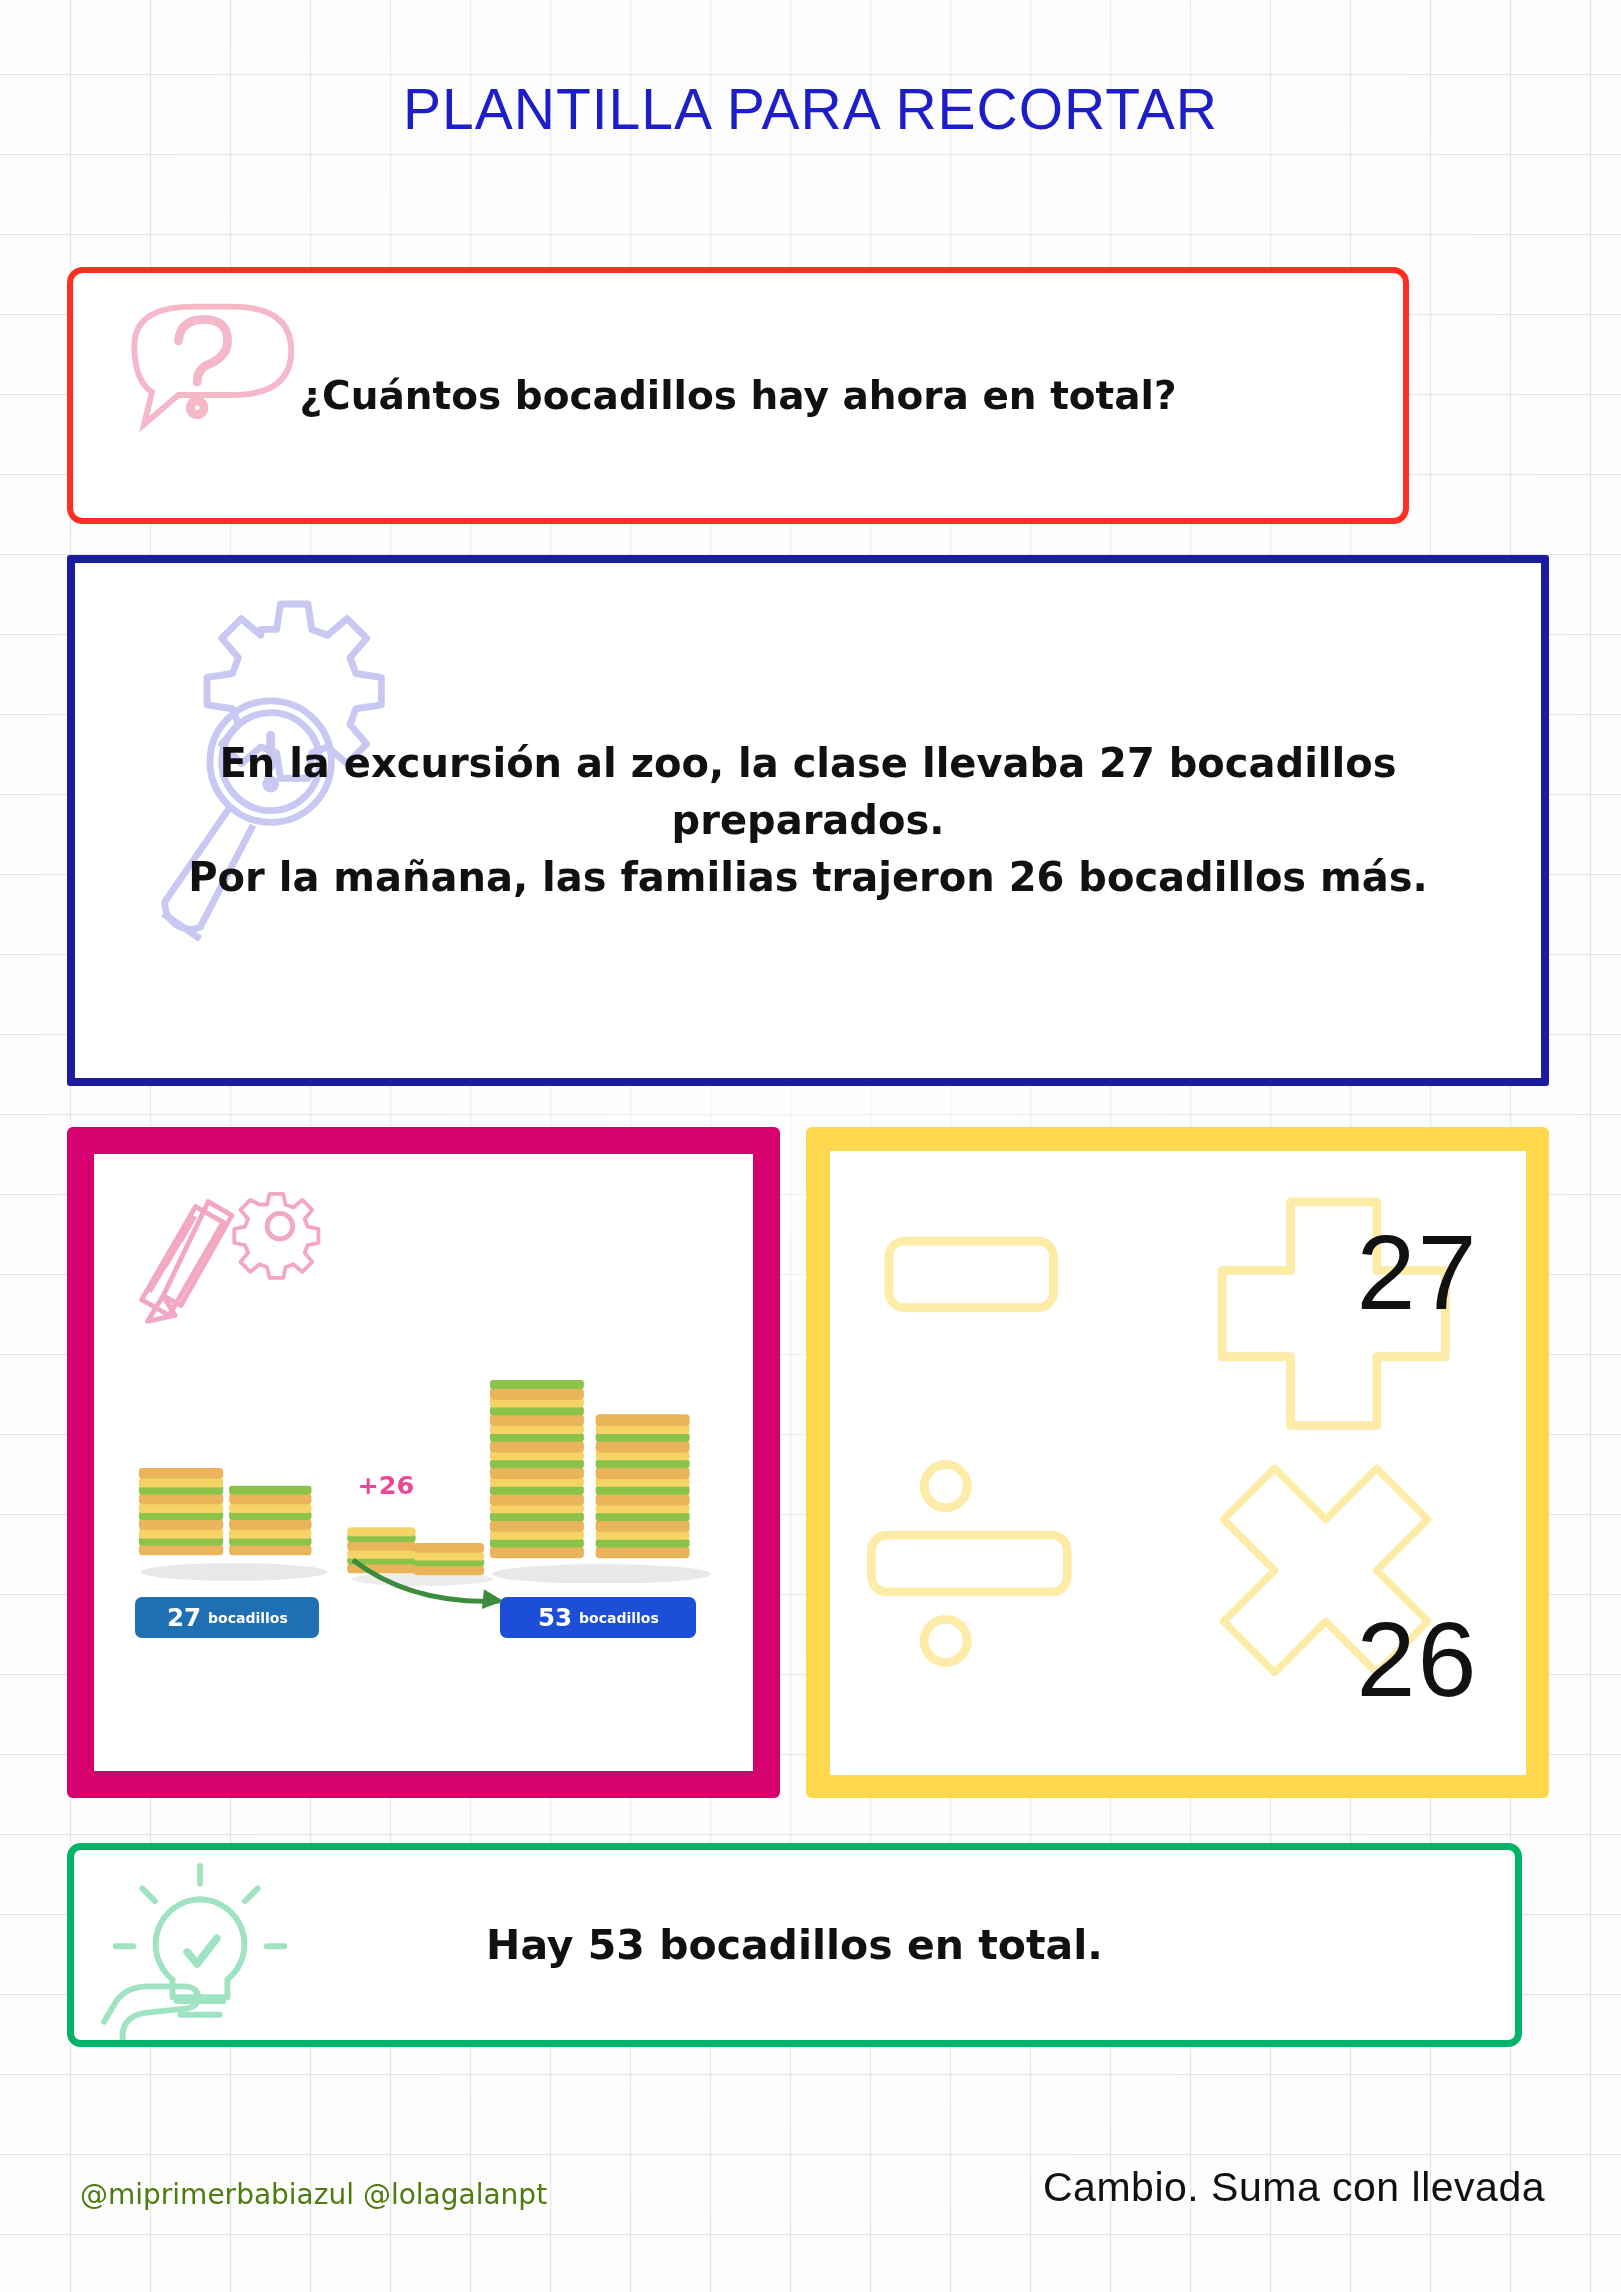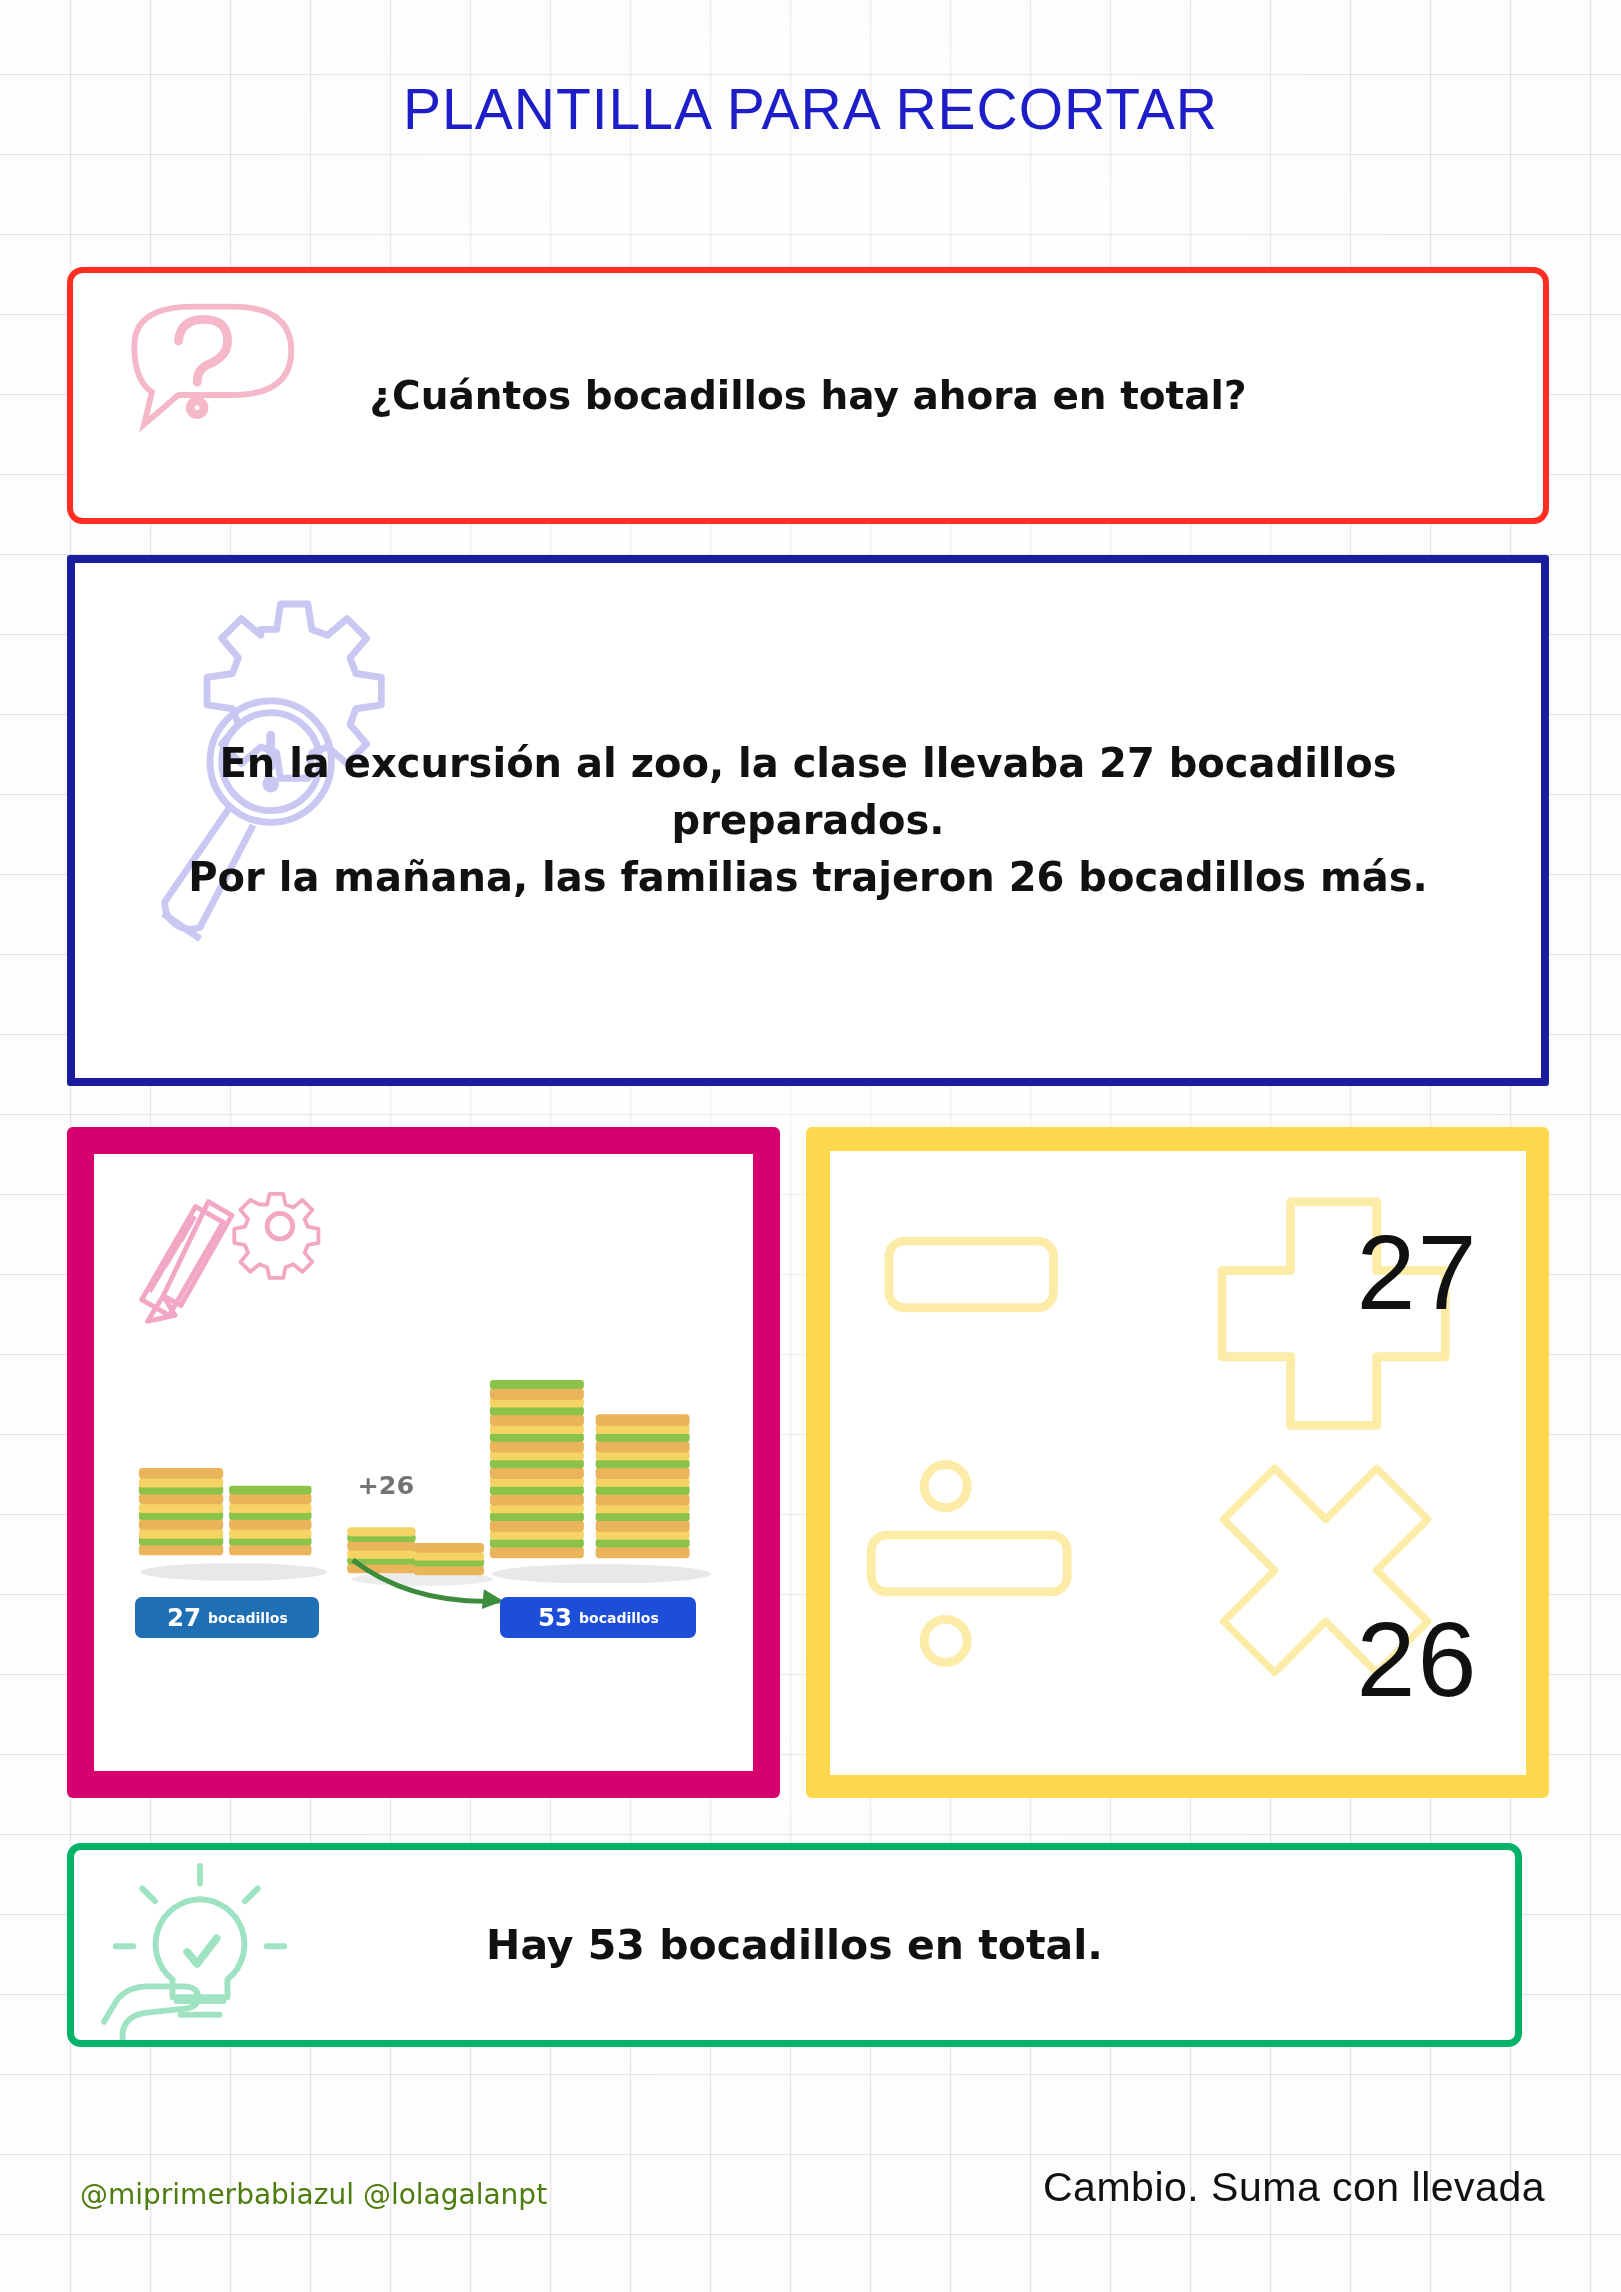--- a/index.html
+++ b/index.html
@@ -51,21 +51,21 @@
     position: absolute;
     background: #ffffff;
     box-sizing: border-box;
     overflow: hidden;
   }
 
   
   .card-question {
     left: 67px;
     top: 267px;
-    width: 1482px;
+    width: 1342px;
     height: 257px;
     border: 6.9px solid #ff2d22;
     border-radius: 15.7px;
     display: flex;
     align-items: center;
     justify-content: center;
   }
   .card-question .txt {
     position: relative;
     z-index: 2;
@@ -220,21 +220,21 @@
     justify-content: center;
     white-space: nowrap;
   }
   .badge .num { font-size: 24.5px; margin-right: 6.9px; }
   .badge .lbl { font-size: 14px; font-weight: bold; }
   .plus26 {
     position: absolute;
     font-family: "DejaVu Sans", sans-serif;
     font-weight: bold;
     font-size: 25.5px;
-    color: #737373;
+    color: #ec4899;
   }
 </style>
 </head>
 <body>
 
 <div class="page"></div>
 
 <div class="title">PLANTILLA PARA RECORTAR</div>
 
 <div class="card card-question">

